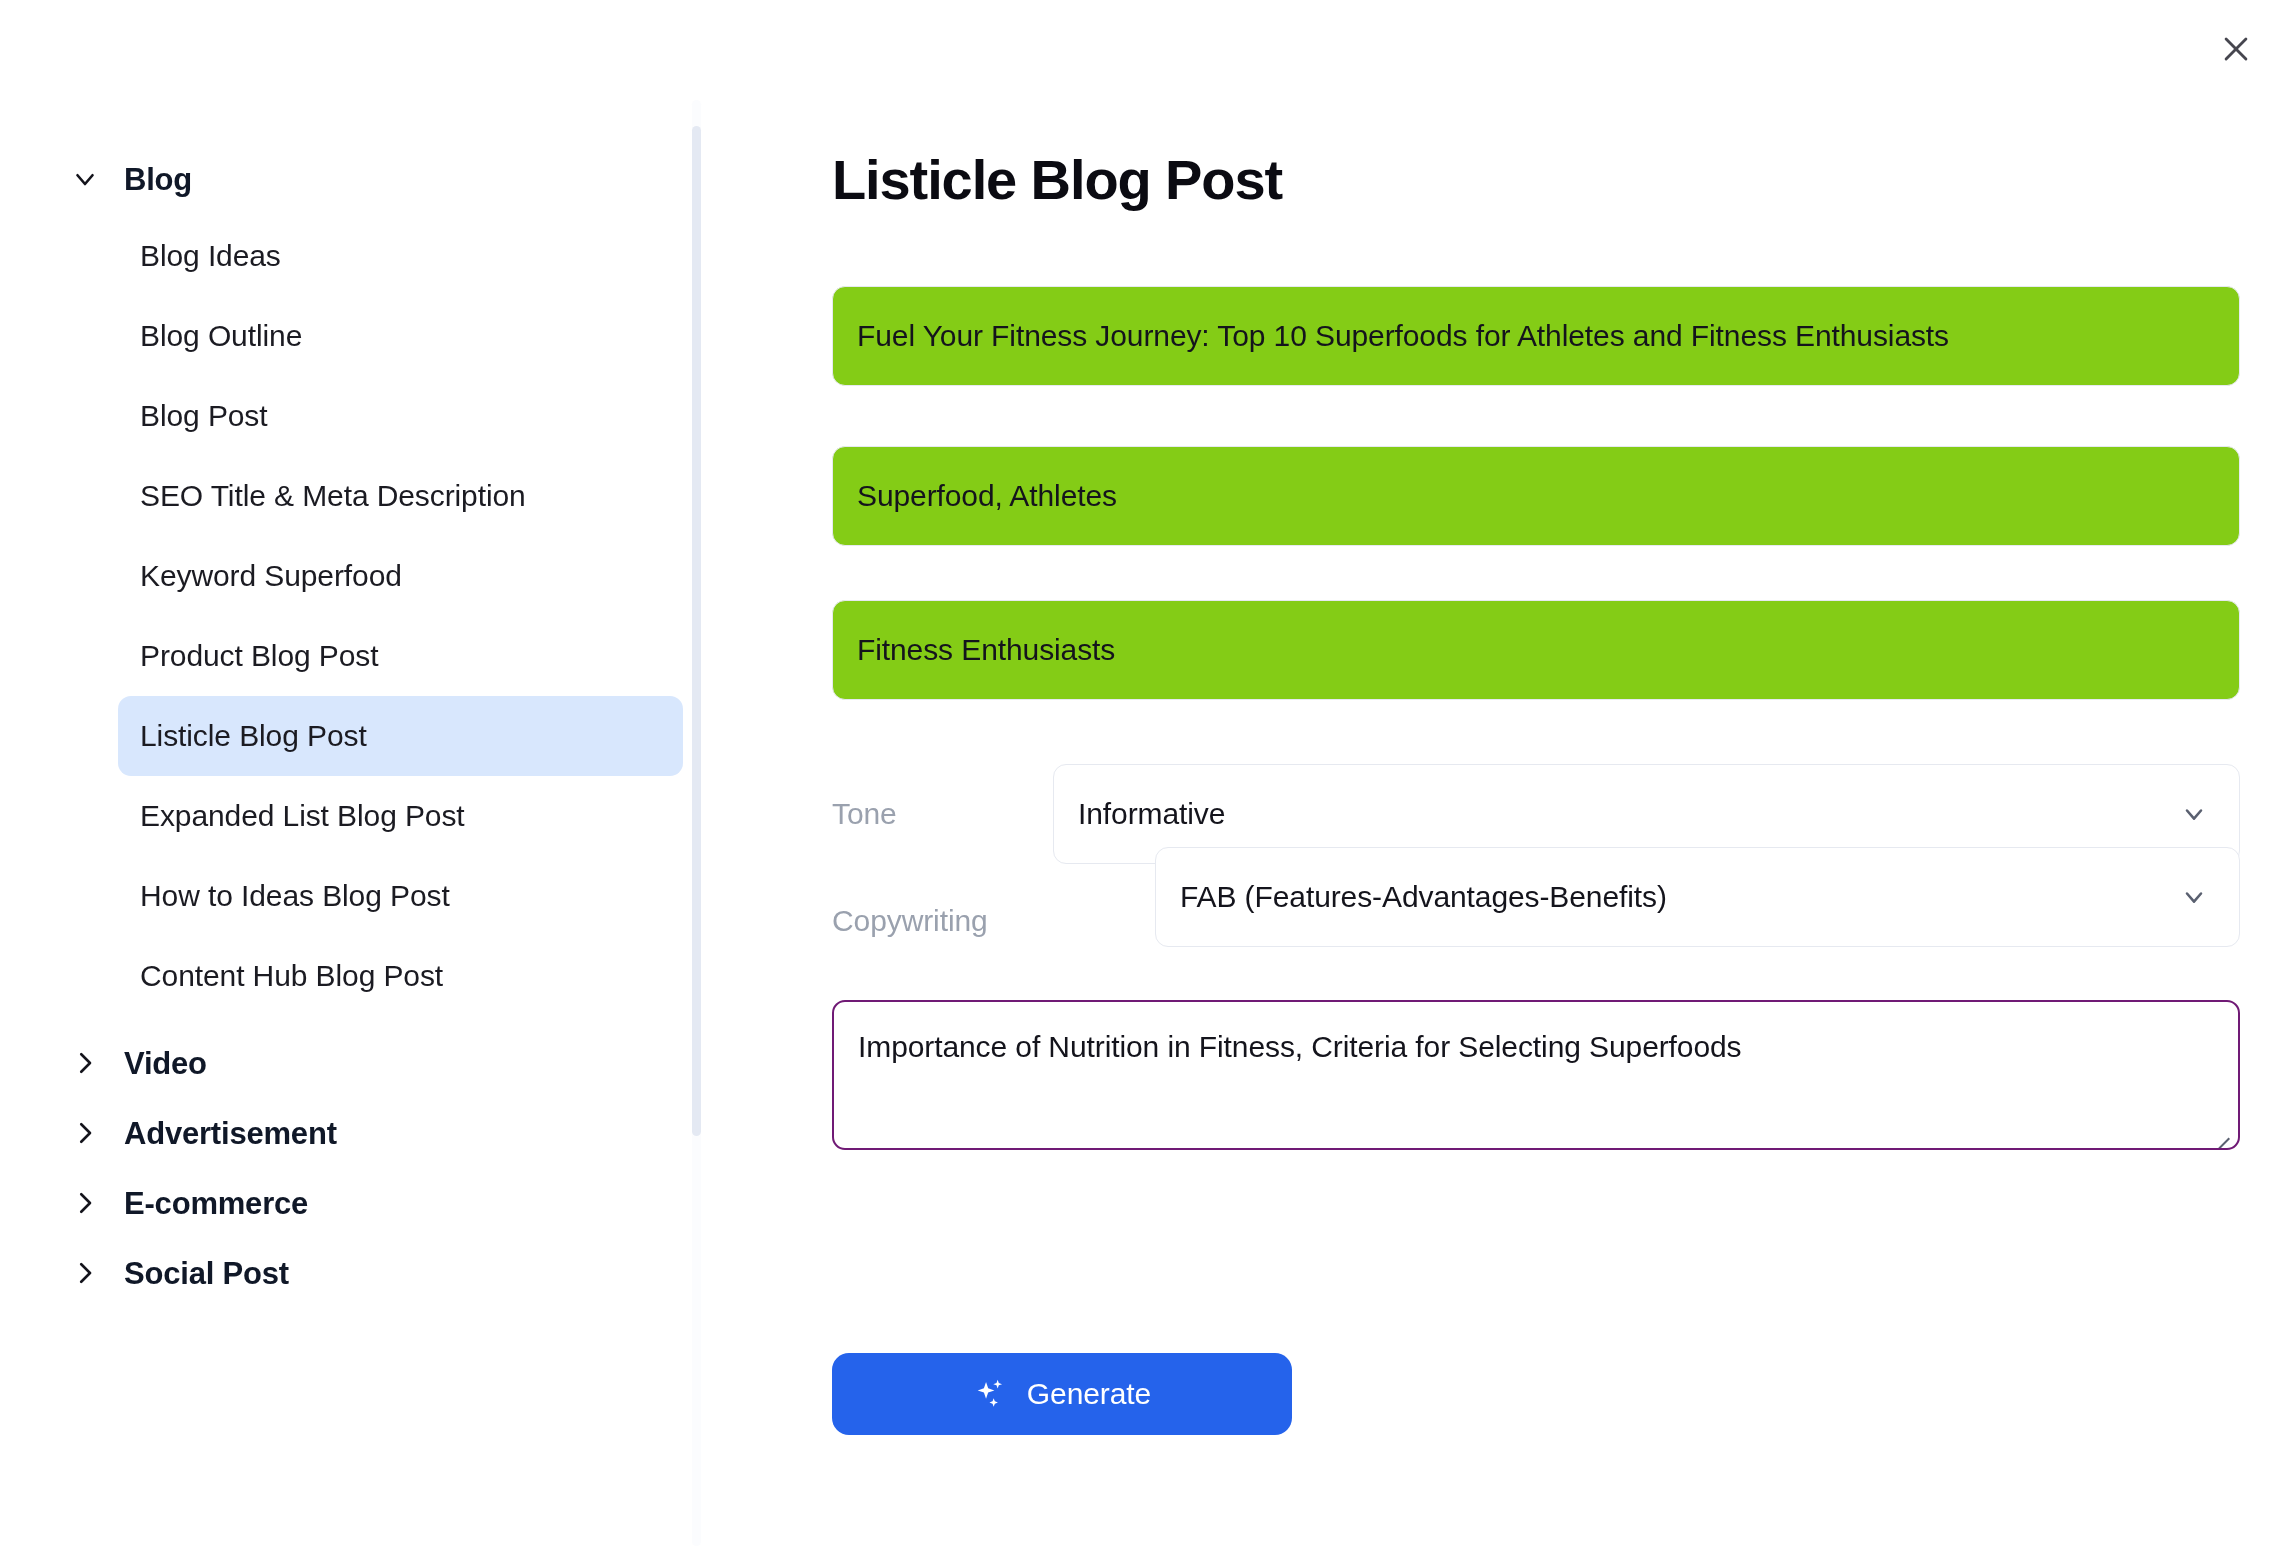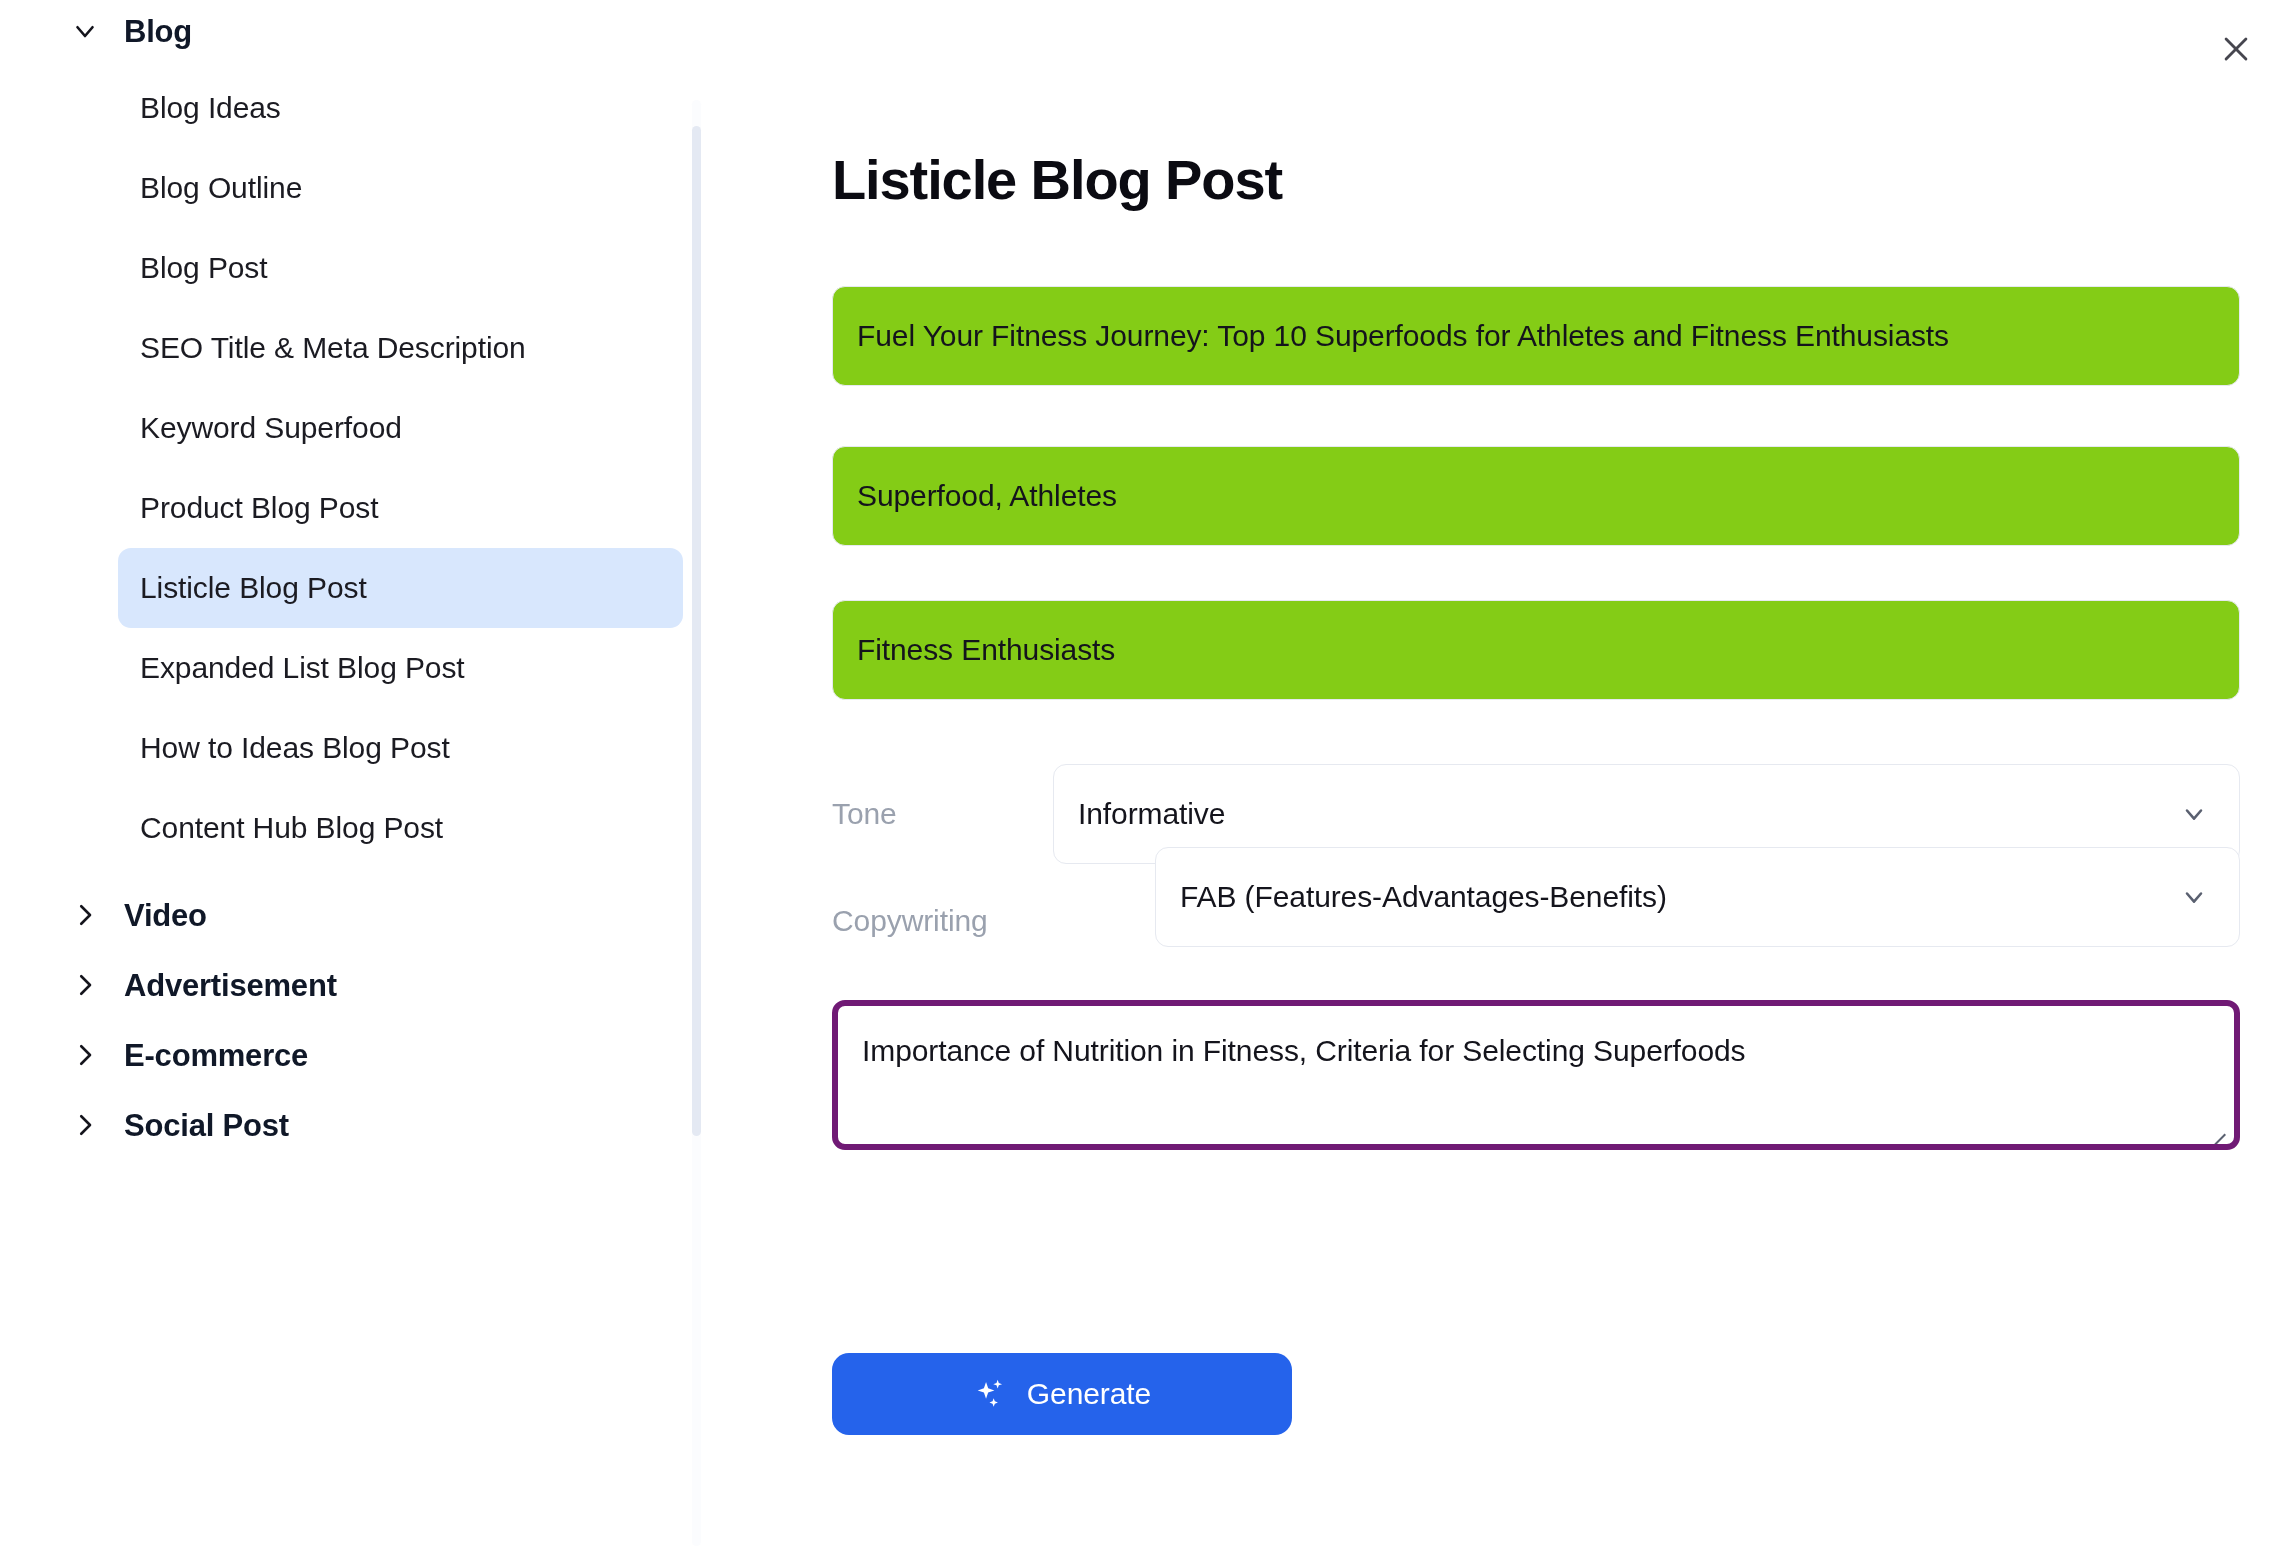--- a/index.html
+++ b/index.html
@@ -35,20 +35,21 @@
   }
   .close-btn svg { display: block; }
 
   
   .sidebar {
     position: absolute;
     left: 0;
     top: 0;
     width: 700px;
     height: 1546px;
+    padding-top: 148px;
     overflow: hidden;
   }
 
   .nav-group-header {
     display: flex;
     align-items: center;
     height: 62px;
     padding-left: 68px;
     cursor: pointer;
     user-select: none;
@@ -213,21 +214,21 @@
     margin-right: 6px;
   }
 
   
   .textarea-box {
     position: absolute;
     left: 132px;
     top: 1000px;
     width: 1408px;
     height: 150px;
-    border: 6px solid #701a75;
+    border: 2px solid #701a75;
     border-radius: 13px;
     background: #ffffff;
     padding: 28px 24px 0 24px;
     cursor: text;
     overflow: hidden;
   }
   .textarea-box .ta-val {
     font-size: 30px;
     color: #14141c;
     line-height: 1.15;

